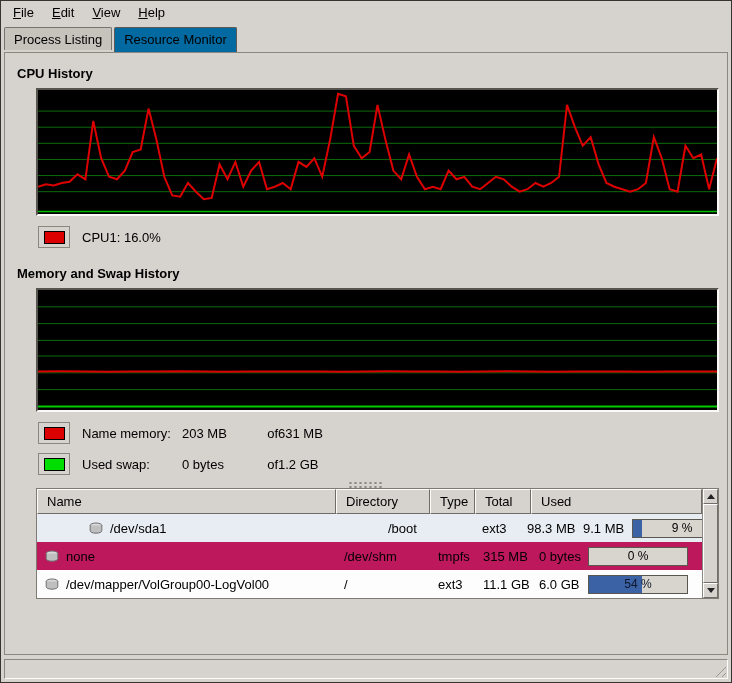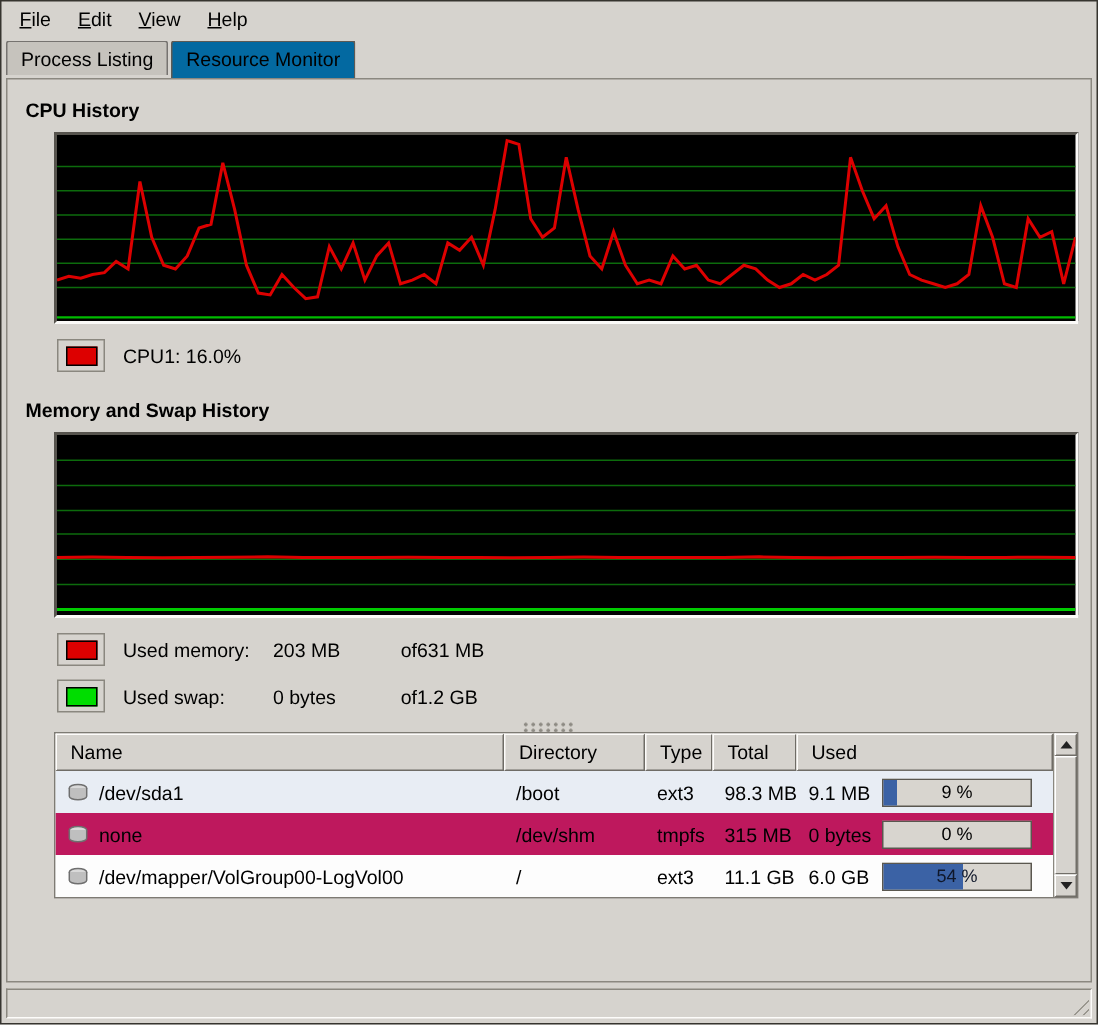--- a/index.html
+++ b/index.html
@@ -62,21 +62,21 @@
   }
   .table { flex:1; display:flex; flex-direction:column; overflow:hidden; }
   .thead, .trow { display:grid; grid-template-columns:299px 94px 45px 56px 55px 1fr; }
   .th {
     background:#d6d3ce; height:25px; padding:4px 6px 4px 9px;
     border:1px solid; border-color:#fdfcfa #6f6c66 #6f6c66 #fdfcfa;
     white-space:nowrap; overflow:hidden; cursor:default;
   }
   .th.span2 { grid-column:span 2; }
   .trow { height:28px; align-items:center; }
-  .trow:nth-child(2) { background:#e8edf4; }
+  .trow:nth-child(2) { background:#e8edf4;padding-left:44px; }
   .trow:nth-child(3) { background:#be185d; }
   .trow:nth-child(4) { background:#fdfdfd; }
   .td { padding-left:8px; white-space:nowrap; overflow:hidden; }
   .td.name { display:flex; align-items:center; gap:6px; padding-left:7px; }
   .drive-icon { flex:0 0 auto; }
   .bar {
     width:100px; height:19px; margin-left:2px; position:relative;
     border:1px solid #5a574f; background:#d8d5cf;
   }
   .bar-fill { position:absolute; left:0; top:0; bottom:0; background:#3b62a5; }
@@ -157,21 +157,21 @@
           <line x1="0" x2="100" y1="14" y2="14" stroke="#0c6b0c" stroke-width="1" vector-effect="non-scaling-stroke"></line>
           <polyline points="0.00,68.00 3.45,67.80 6.90,68.00 10.34,68.20 13.79,68.00 17.24,67.90 20.69,67.70 24.14,68.00 27.59,68.10 31.03,68.00 34.48,67.90 37.93,68.00 41.38,68.00 44.83,68.20 48.28,68.00 51.72,67.80 55.17,68.00 58.62,68.00 62.07,68.10 65.52,68.00 68.97,67.70 72.41,68.00 75.86,68.20 79.31,68.00 82.76,68.00 86.21,67.90 89.66,68.10 93.10,68.00 96.55,67.90 100.00,68.00" fill="none" stroke="#dd0000" stroke-width="2" vector-effect="non-scaling-stroke"></polyline>
           <polyline points="0.00,97.00 3.45,97.00 6.90,97.00 10.34,97.00 13.79,97.00 17.24,97.00 20.69,97.00 24.14,97.00 27.59,97.00 31.03,97.00 34.48,97.00 37.93,97.00 41.38,97.00 44.83,97.00 48.28,97.00 51.72,97.00 55.17,97.00 58.62,97.00 62.07,97.00 65.52,97.00 68.97,97.00 72.41,97.00 75.86,97.00 79.31,97.00 82.76,97.00 86.21,97.00 89.66,97.00 93.10,97.00 96.55,97.00 100.00,97.00" fill="none" stroke="#00cc00" stroke-width="2" vector-effect="non-scaling-stroke"></polyline>
         </svg>
       </div>
 
     <div class="legend-row">
       <span class="swatch">
         <span class="swatch-inner" style="background: rgb(221, 0, 0);"></span>
       </span>
-      <span class="legend-label">Used memory:</span>
+      <span class="legend-label">Name memory:</span>
       <span class="legend-value">203 MB</span>
       <span class="legend-of">of</span>
       <span class="legend-total">631 MB</span>
     </div>
 
     <div class="legend-row" style="margin-top:9px;">
       <span class="swatch">
         <span class="swatch-inner" style="background: rgb(0, 221, 0);"></span>
       </span>
       <span class="legend-label">Used swap:</span>

